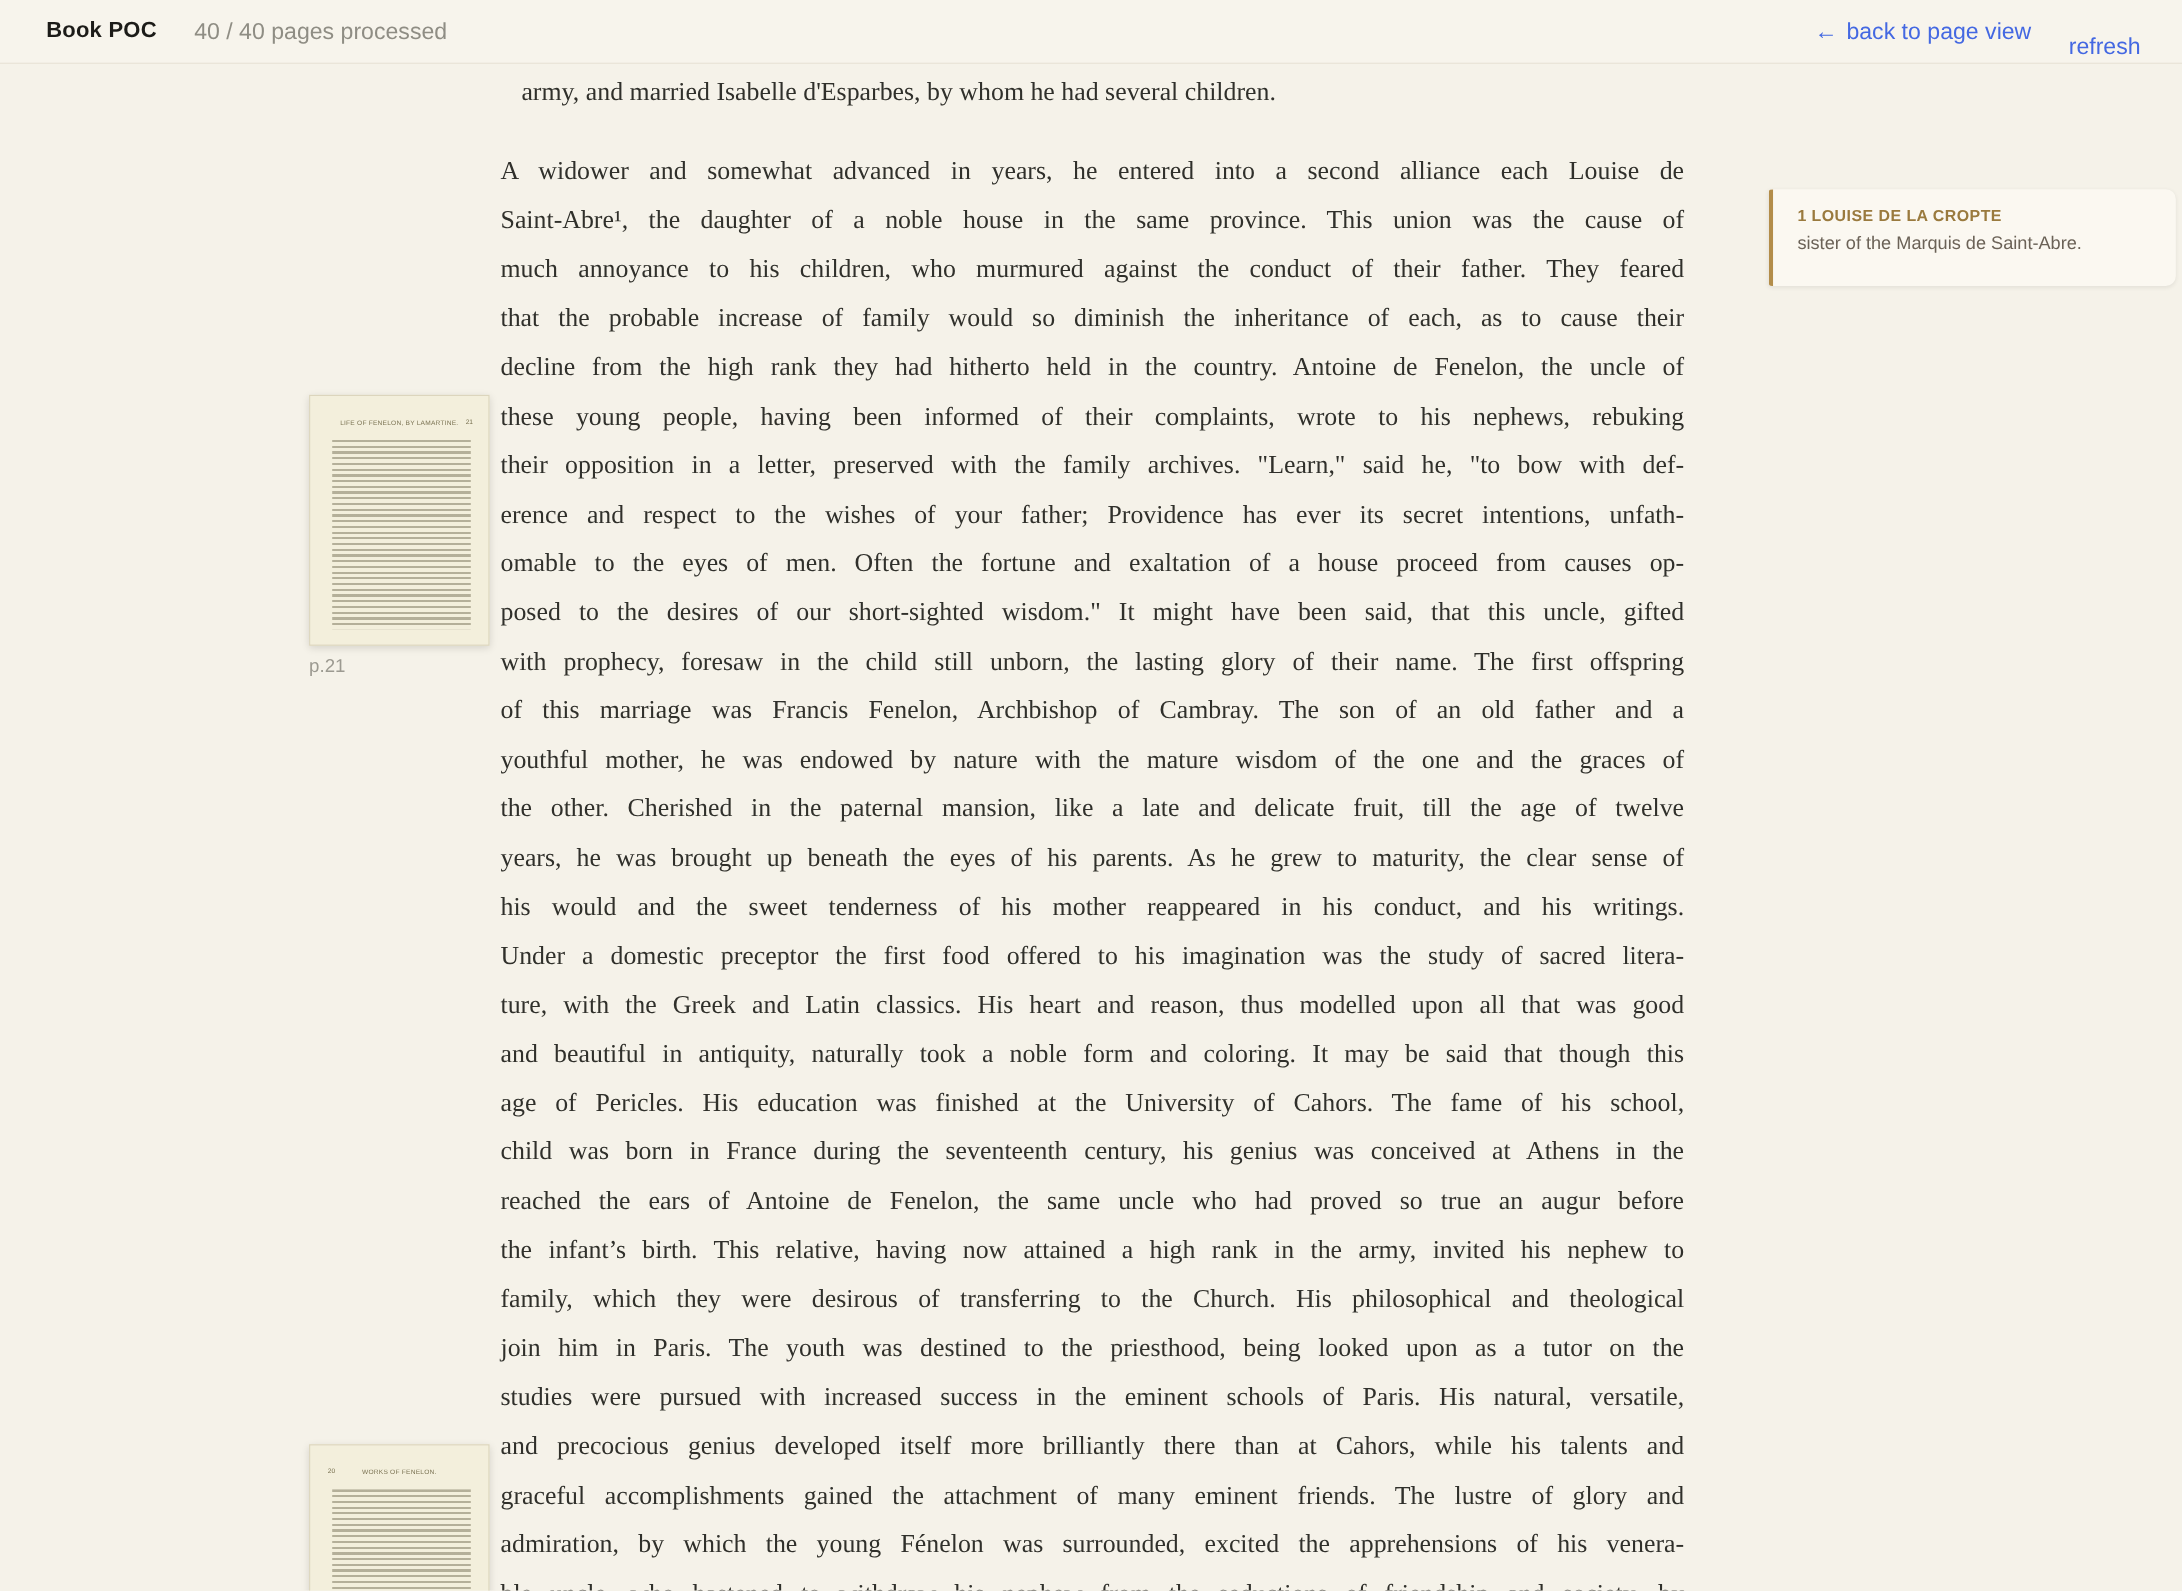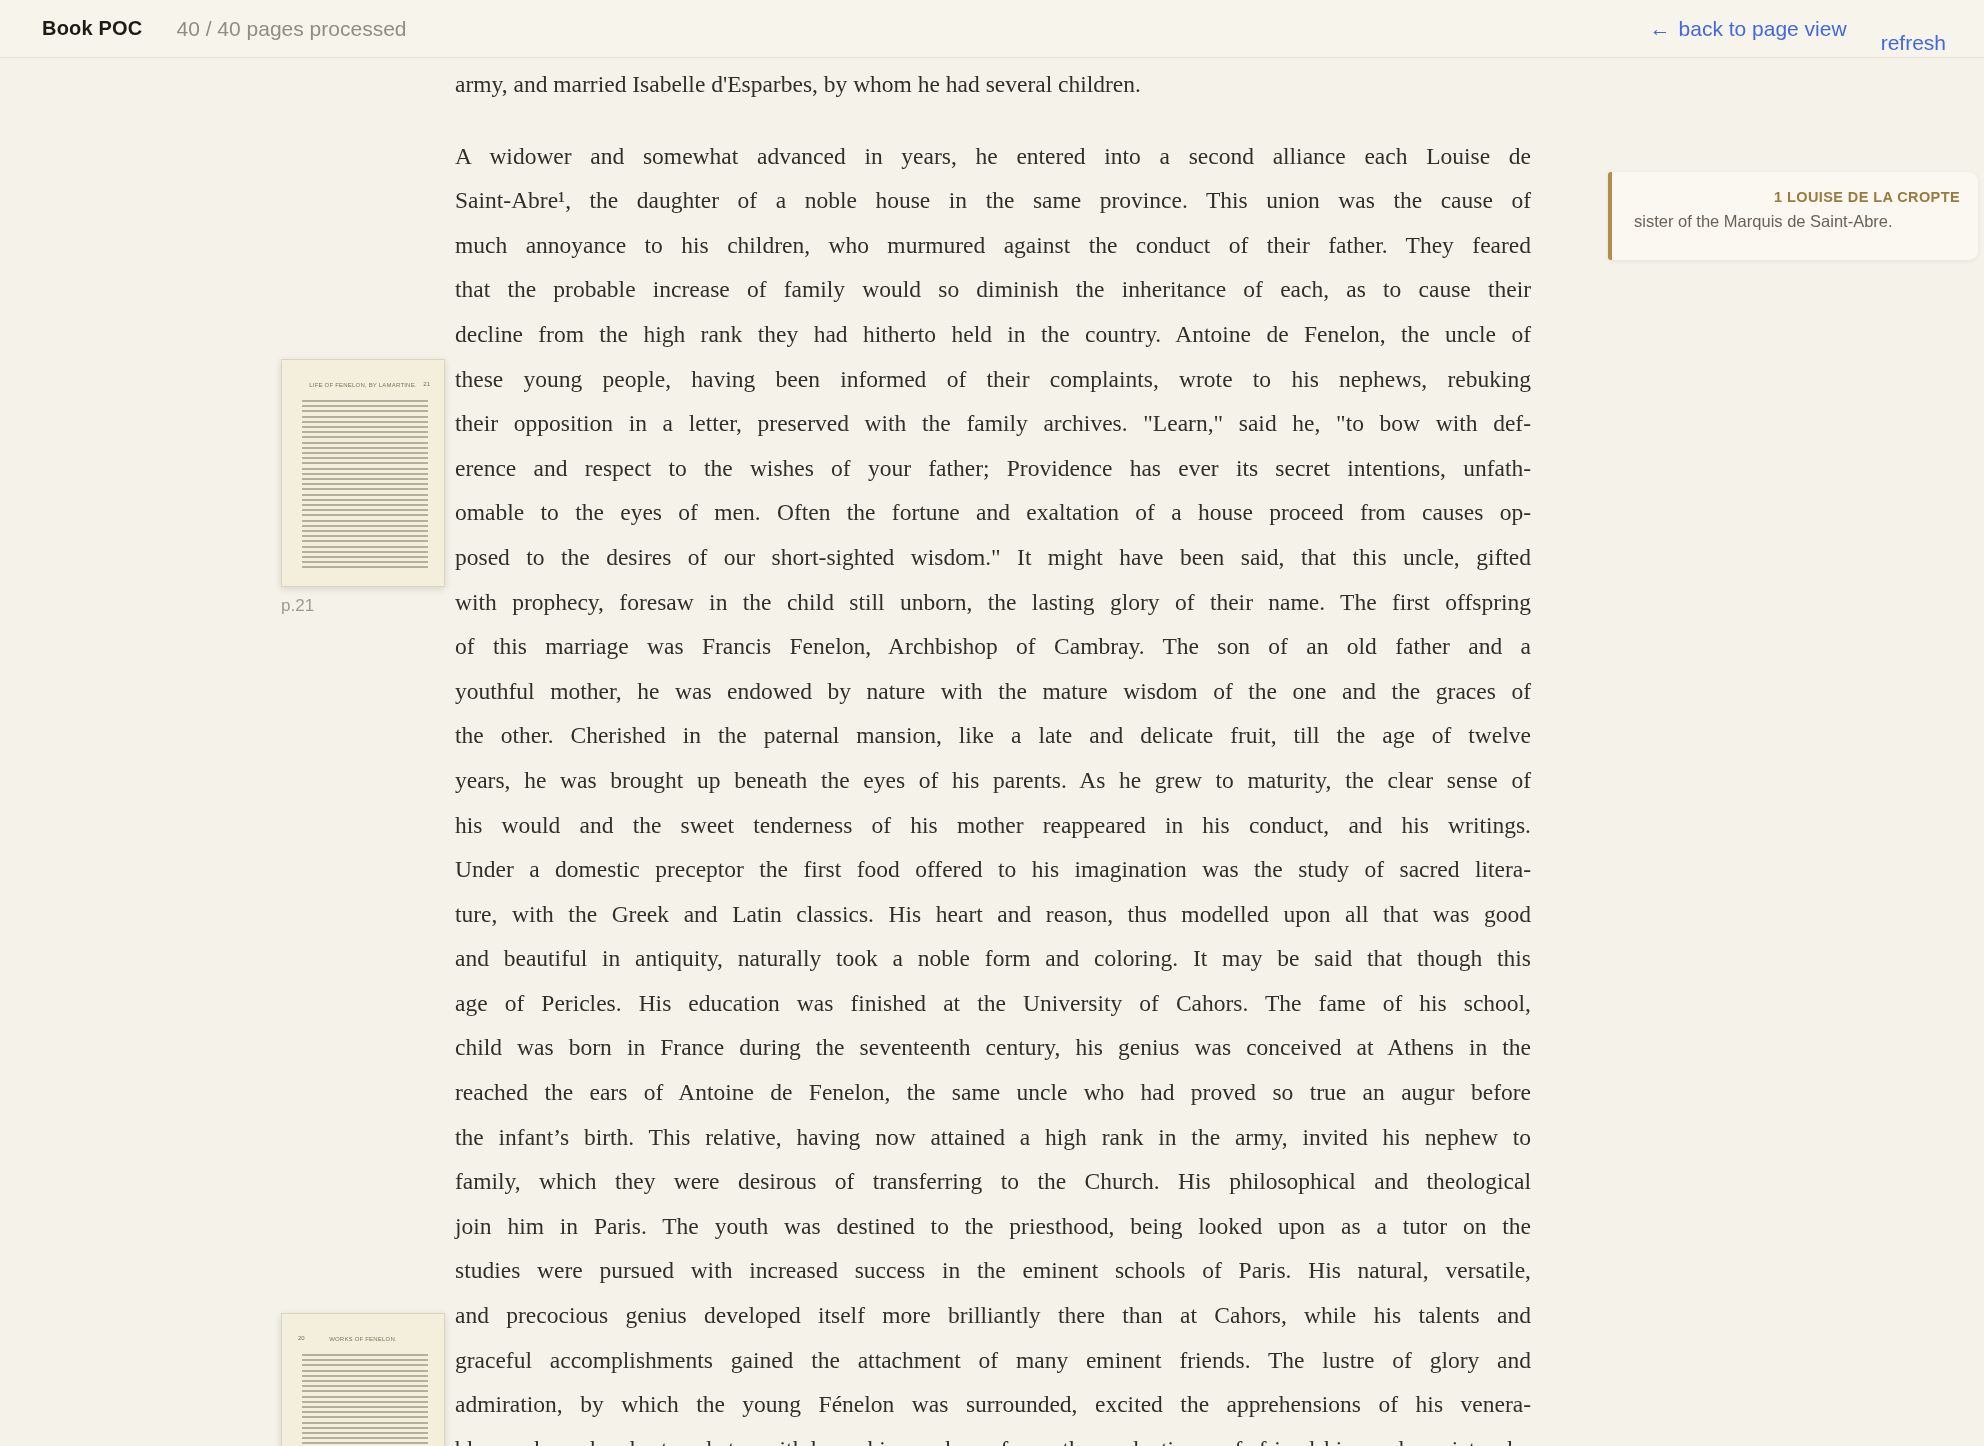--- a/index.html
+++ b/index.html
@@ -43,21 +43,21 @@
   .text-col{
     position:absolute;left:455px;top:62px;width:1076px;
     font-family:"Liberation Serif", serif;
     font-size:23.5px;color:var(--ink);
   }
   .text-line{
     height:44.6px;line-height:44.6px;
     text-align:justify;text-align-last:justify;
     white-space:nowrap;overflow:visible;
   }
-  .line-left{text-align-last:left;}
+  .line-left{text-align-last:left;margin-left:19px;}
   .para + .para{margin-top:27px;}
   
   .thumb{
     position:absolute;width:164px;height:228px;
     background:var(--thumb-bg);
     border:1px solid var(--thumb-border);
     box-shadow:0 2px 7px rgba(0,0,0,.13);
     cursor:pointer;
   }
   .thumb-1{left:281px;top:359px;}
@@ -86,21 +86,21 @@
   .note{
     position:absolute;left:1608px;top:172px;width:370px;min-height:88px;
     background:var(--note-bg);
     border-left:4px solid var(--gold);
     border-radius:3px 9px 9px 3px;
     box-shadow:0 1px 4px rgba(0,0,0,.07);
     padding:17px 18px 16px 22px;
   }
   .note-title{
     font-size:14.5px;font-weight:bold;color:var(--gold-text);
-    letter-spacing:.4px;margin-bottom:7px;white-space:nowrap;text-align:right;
+    letter-spacing:.4px;margin-bottom:7px;white-space:nowrap;
   }
   .note-body{font-size:16.5px;color:var(--note-body);white-space:nowrap;}
 </style>
 </head>
 <body>
 
 <div class="header">
   <span class="app-title">Book POC</span>
   <span class="status">40 / 40 pages processed</span>
   <span class="header-spacer"></span>

